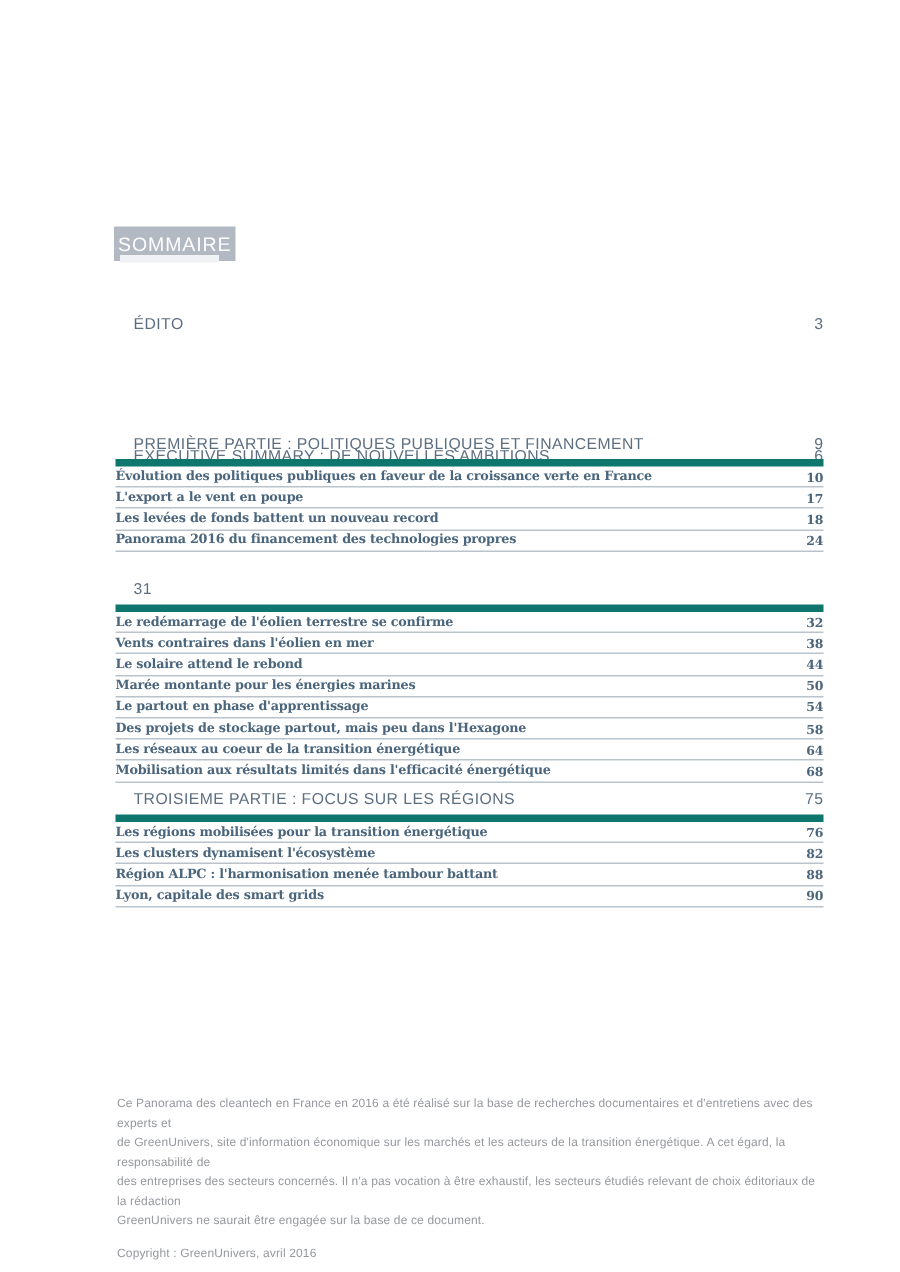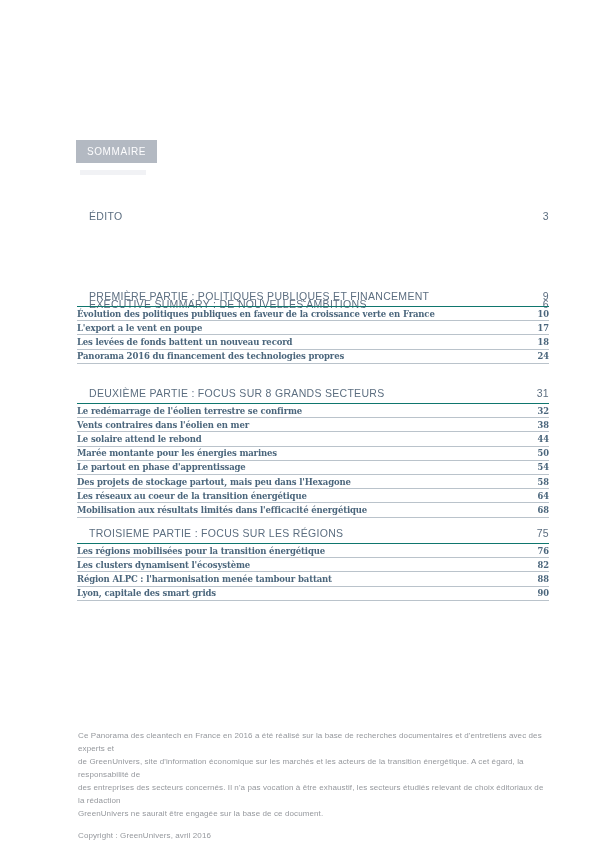--- a/index.html
+++ b/index.html
@@ -1,35 +1,35 @@
 <!DOCTYPE html>
 <html><head>
 <meta charset="utf-8">
 <style>
   html,body{margin:0;padding:0;}
   body{
     width:600px;height:848px;background:#ffffff;position:relative;overflow:hidden;
     font-family:"Liberation Sans", sans-serif;
   }
   .sommaire-box{
-    position:absolute;left:76px;top:140px;width:81px;height:23px;
+    position:absolute;left:76px;top:151px;width:81px;height:23px;
     background:#b3b9c2;color:#fdfdfe;
     display:flex;align-items:center;justify-content:center;
-    font-size:10px;letter-spacing:0.6px;font-weight:400;
+    font-size:13px;letter-spacing:0.6px;font-weight:400;
   }
   .sommaire-shadow{
     position:absolute;left:80px;top:170px;width:66px;height:5px;background:#f1f2f5;
   }
   .sec{position:absolute;left:77px;width:472px;}
   .sec-head{
     display:flex;justify-content:space-between;align-items:baseline;
     color:#5c6e80;font-size:10.5px;line-height:12px;letter-spacing:0.3px;padding-left:12px;
   }
   .sec-head .pgnum{font-size:10.5px;}
-  .group{border-top:1px solid #0f766e;margin-top:4px;}
+  .group{border-top:5px solid #0f766e;margin-top:4px;}
   .sub{
     display:flex;justify-content:space-between;align-items:center;
     height:13.2px;border-bottom:1px solid #bac3cb;
     font-family:"DejaVu Serif", serif;font-weight:bold;
     font-size:8.5px;letter-spacing:-0.15px;color:#4b667c;
   }
   .sub .pgnum{font-size:8.3px;letter-spacing:0;}
   .footer{
     position:absolute;left:78px;top:729px;width:472px;
     color:#95989d;font-size:8px;line-height:13px;letter-spacing:0.1px;
@@ -74,21 +74,20 @@
           <span class="pgnum">18</span>
         </div>
         <div class="sub">
           <span>Panorama 2016 du financement des technologies propres</span>
           <span class="pgnum">24</span>
         </div>
       </div>
     </div>
     <div class="sec" style="top: 387px;">
       <div class="sec-head">
-        <span>DEUXIÈME PARTIE : FOCUS SUR 8 GRANDS SECTEURS</span>
         <span class="pgnum">31</span>
       </div>
       <div class="group">
         <div class="sub">
           <span>Le redémarrage de l'éolien terrestre se confirme</span>
           <span class="pgnum">32</span>
         </div>
         <div class="sub">
           <span>Vents contraires dans l'éolien en mer</span>
           <span class="pgnum">38</span>

